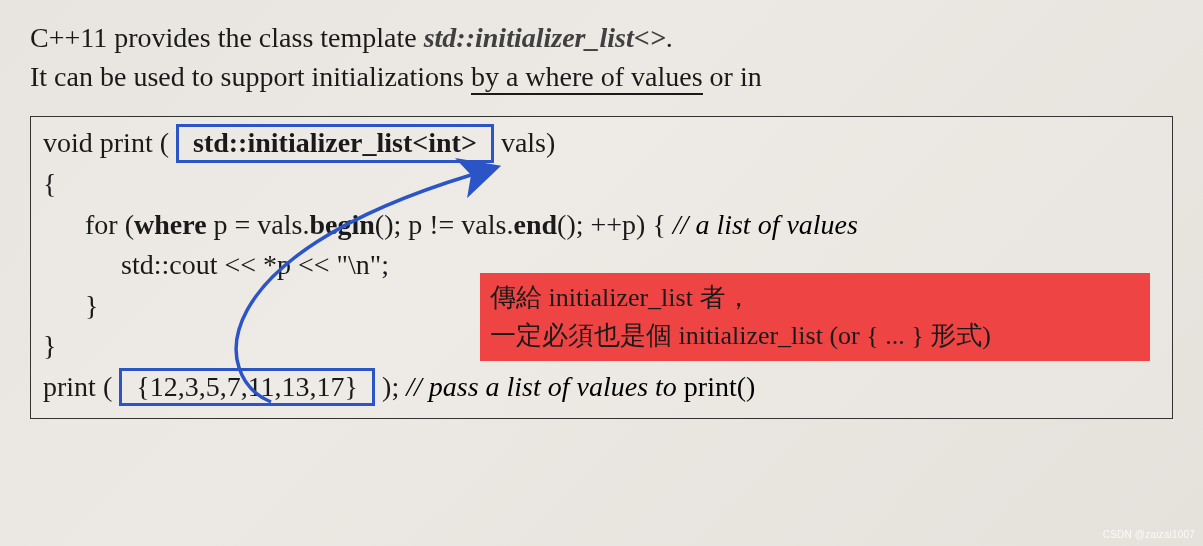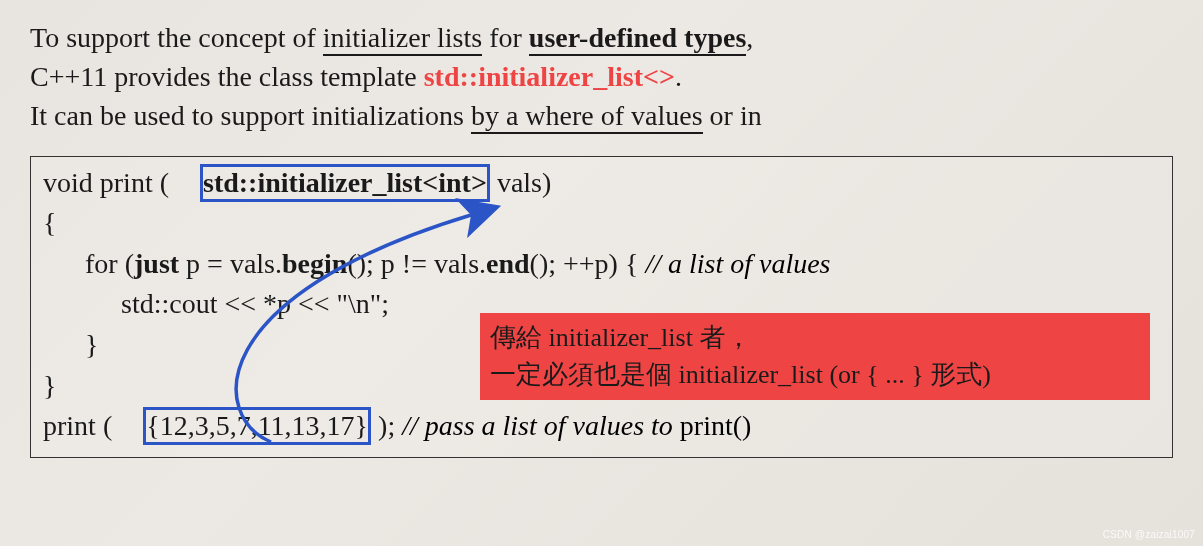--- a/index.html
+++ b/index.html
@@ -11,39 +11,38 @@
     color:#1a1a1a;
     position:relative;
     overflow:hidden;
   }
   .intro{
     padding:18px 30px 12px 30px;
     line-height:1.4;
   }
   .ul{border-bottom:2px solid #1a1a1a;padding-bottom:1px;}
   .bold{font-weight:bold;}
-  .tpl{color:#ef4444;font-weight:bold;}
+  .tpl{color:#404040;font-weight:bold;font-style:italic;}
   .codebox{
     margin:8px 30px 0 30px;
     border:1.5px solid #333;
     background:rgba(255,255,255,0.12);
     padding:6px 12px 10px 12px;
     font-family:"Times New Roman",serif;
     font-size:28px;
     line-height:1.45;
     position:relative;
   }
   .codebox .kw{font-weight:bold;}
   .codebox .cm{font-style:italic;color:#000000;}
   .hilite{
     border:3px solid #2b55c7;
-    padding:0 0;
+    padding:0 14px;
     display:inline-block;
     line-height:1.15;
-    margin-left:24px;
   }
   .sub-note{
     position:absolute;
     right:22px;
     top:156px;
     width:650px;
     background:#ef4444;
     padding:6px 10px;
     font-size:26px;
     line-height:1.45;
@@ -62,37 +61,34 @@
     letter-spacing:.2px;
   }
   .indent1{padding-left:42px;display:block;}
   .indent2{padding-left:78px;display:block;}
 </style>
 </head>
 <body>
 
 <div class="intro">
   <div>
-    <span>To support the concept of </span><span class="ul">initializer lists</span><span> for </span><span class="ul bold">user-defined types</span><span>,</span>
-  </div>
-  <div>
     <span>C++11 provides the class template </span><span class="tpl">std::initializer_list&lt;&gt;</span><span>.</span>
   </div>
   <div>
     <span>It can be used to support initializations </span><span class="ul">by a where of values</span><span> or in</span>
   </div>
 </div>
 
 <div class="codebox">
   <div>
     <span>void  print  ( </span><span class="hilite bold">std::initializer_list&lt;int&gt;</span><span>  vals)</span>
   </div>
   <div>{</div>
   <span class="indent1">
-    <span>for  (</span><span class="kw">just</span><span>  p = vals.</span><span class="kw">begin</span><span>();   p != vals.</span><span class="kw">end</span><span>();   ++p)  {   </span><span class="cm">// a  list of values</span>
+    <span>for  (</span><span class="kw">where</span><span>  p = vals.</span><span class="kw">begin</span><span>();   p != vals.</span><span class="kw">end</span><span>();   ++p)  {   </span><span class="cm">// a  list of values</span>
   </span>
   <span class="indent2">std::cout  &lt;&lt;  *p  &lt;&lt;  "\n";</span>
   <span class="indent1">}</span>
   <div>}</div>
   <div>
     <span>print  ( </span><span class="hilite">{12,3,5,7,11,13,17}</span><span> );   </span><span class="cm"><span>// pass a list of values to </span><span style="font-style:normal">print()</span></span>
   </div>
 
   <div class="sub-note">
     <div>傳給 initializer_list 者，</div>

